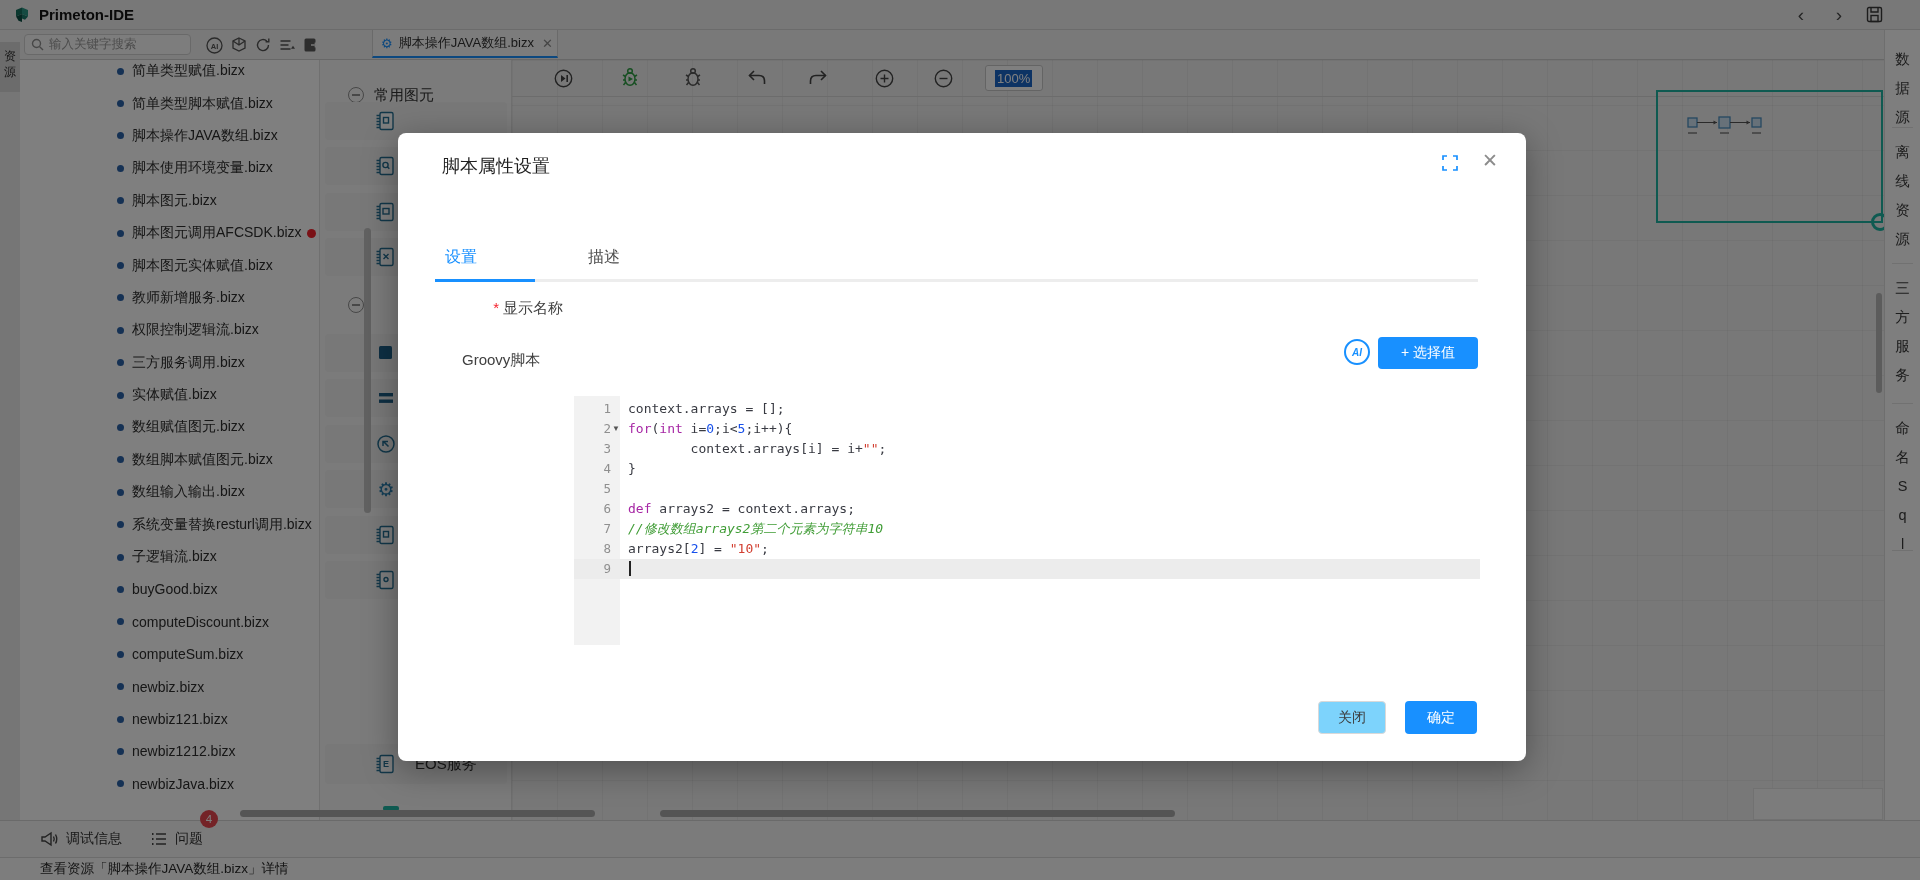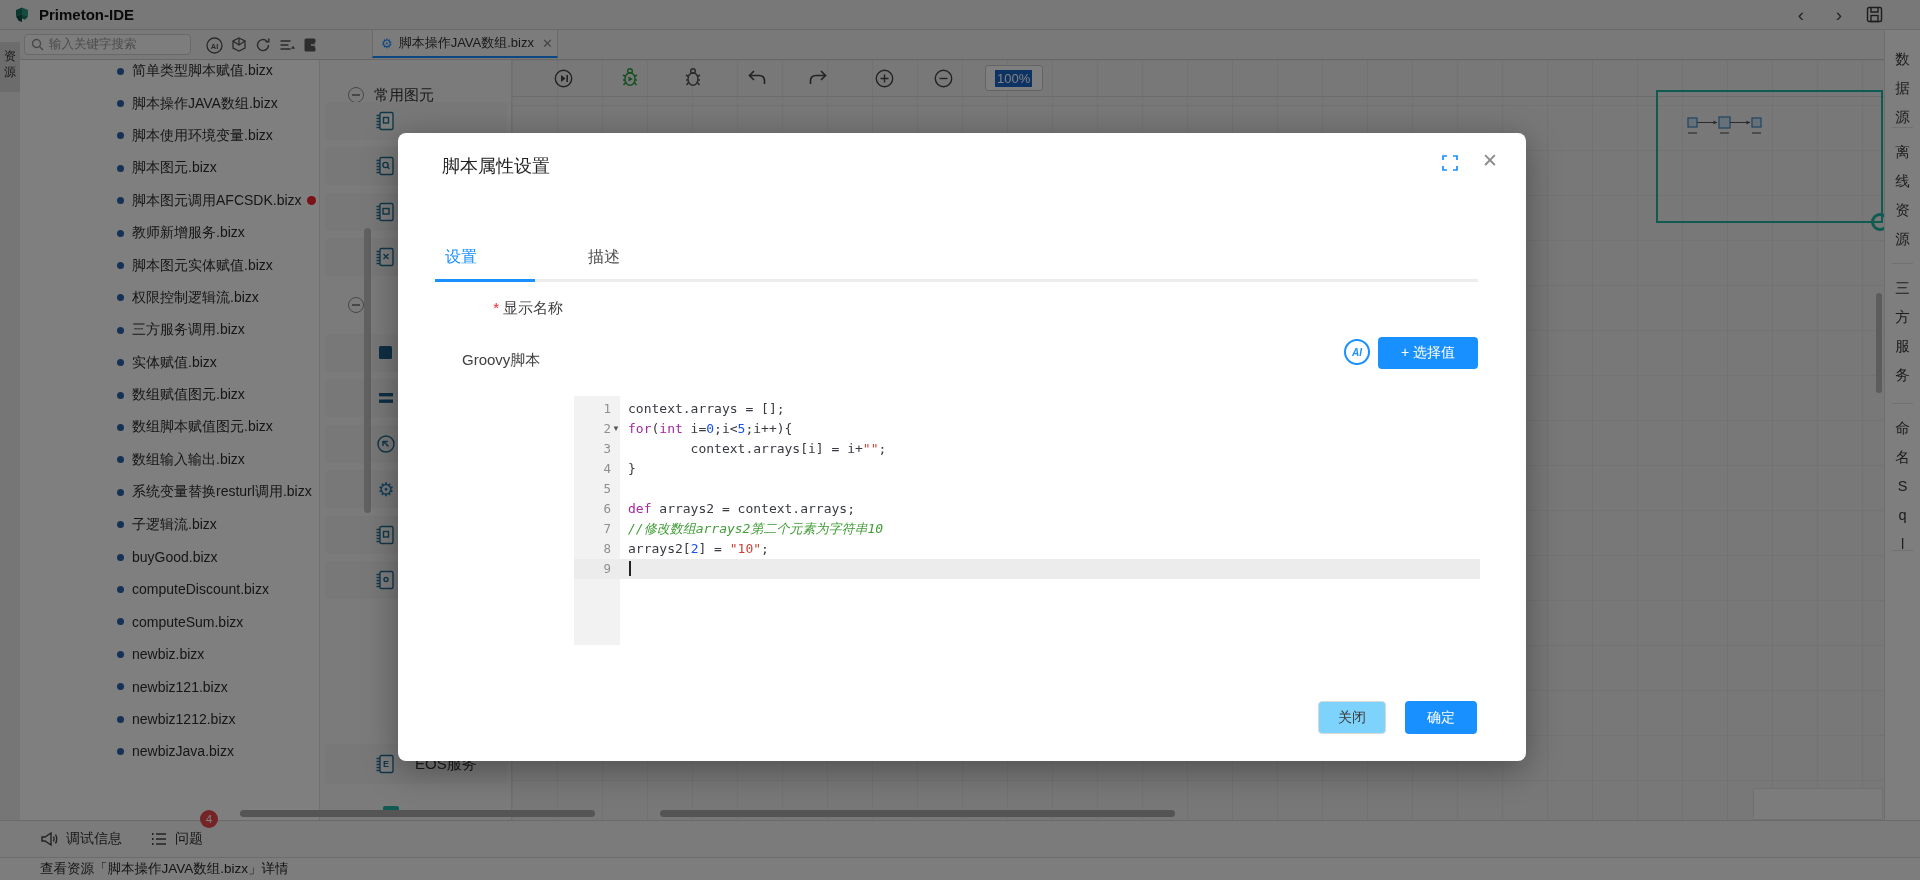--- a/index.html
+++ b/index.html
@@ -211,20 +211,24 @@
     </div>
   </div>
 </div>
 
 <div id="left-vtab">资源</div>
 <div id="left-strip"></div>
 <div id="tree-panel">
   <div id="file-tree">
       <div class="tree-row">
         <span class="tree-dot"></span>
+        <span class="tree-label">简单类型赋值.bizx</span>
+      </div>
+      <div class="tree-row">
+        <span class="tree-dot"></span>
         <span class="tree-label">简单类型脚本赋值.bizx</span>
       </div>
       <div class="tree-row">
         <span class="tree-dot"></span>
         <span class="tree-label">脚本操作JAVA数组.bizx</span>
       </div>
       <div class="tree-row">
         <span class="tree-dot"></span>
         <span class="tree-label">脚本使用环境变量.bizx</span>
       </div>
@@ -232,25 +236,25 @@
         <span class="tree-dot"></span>
         <span class="tree-label">脚本图元.bizx</span>
       </div>
       <div class="tree-row">
         <span class="tree-dot"></span>
         <span class="tree-label">脚本图元调用AFCSDK.bizx</span>
         <span class="err-dot"></span>
       </div>
       <div class="tree-row">
         <span class="tree-dot"></span>
+        <span class="tree-label">脚本图元实体赋值.bizx</span>
+      </div>
+      <div class="tree-row">
+        <span class="tree-dot"></span>
         <span class="tree-label">教师新增服务.bizx</span>
-      </div>
-      <div class="tree-row">
-        <span class="tree-dot"></span>
-        <span class="tree-label">脚本图元实体赋值.bizx</span>
       </div>
       <div class="tree-row">
         <span class="tree-dot"></span>
         <span class="tree-label">权限控制逻辑流.bizx</span>
       </div>
       <div class="tree-row">
         <span class="tree-dot"></span>
         <span class="tree-label">三方服务调用.bizx</span>
       </div>
       <div class="tree-row">

